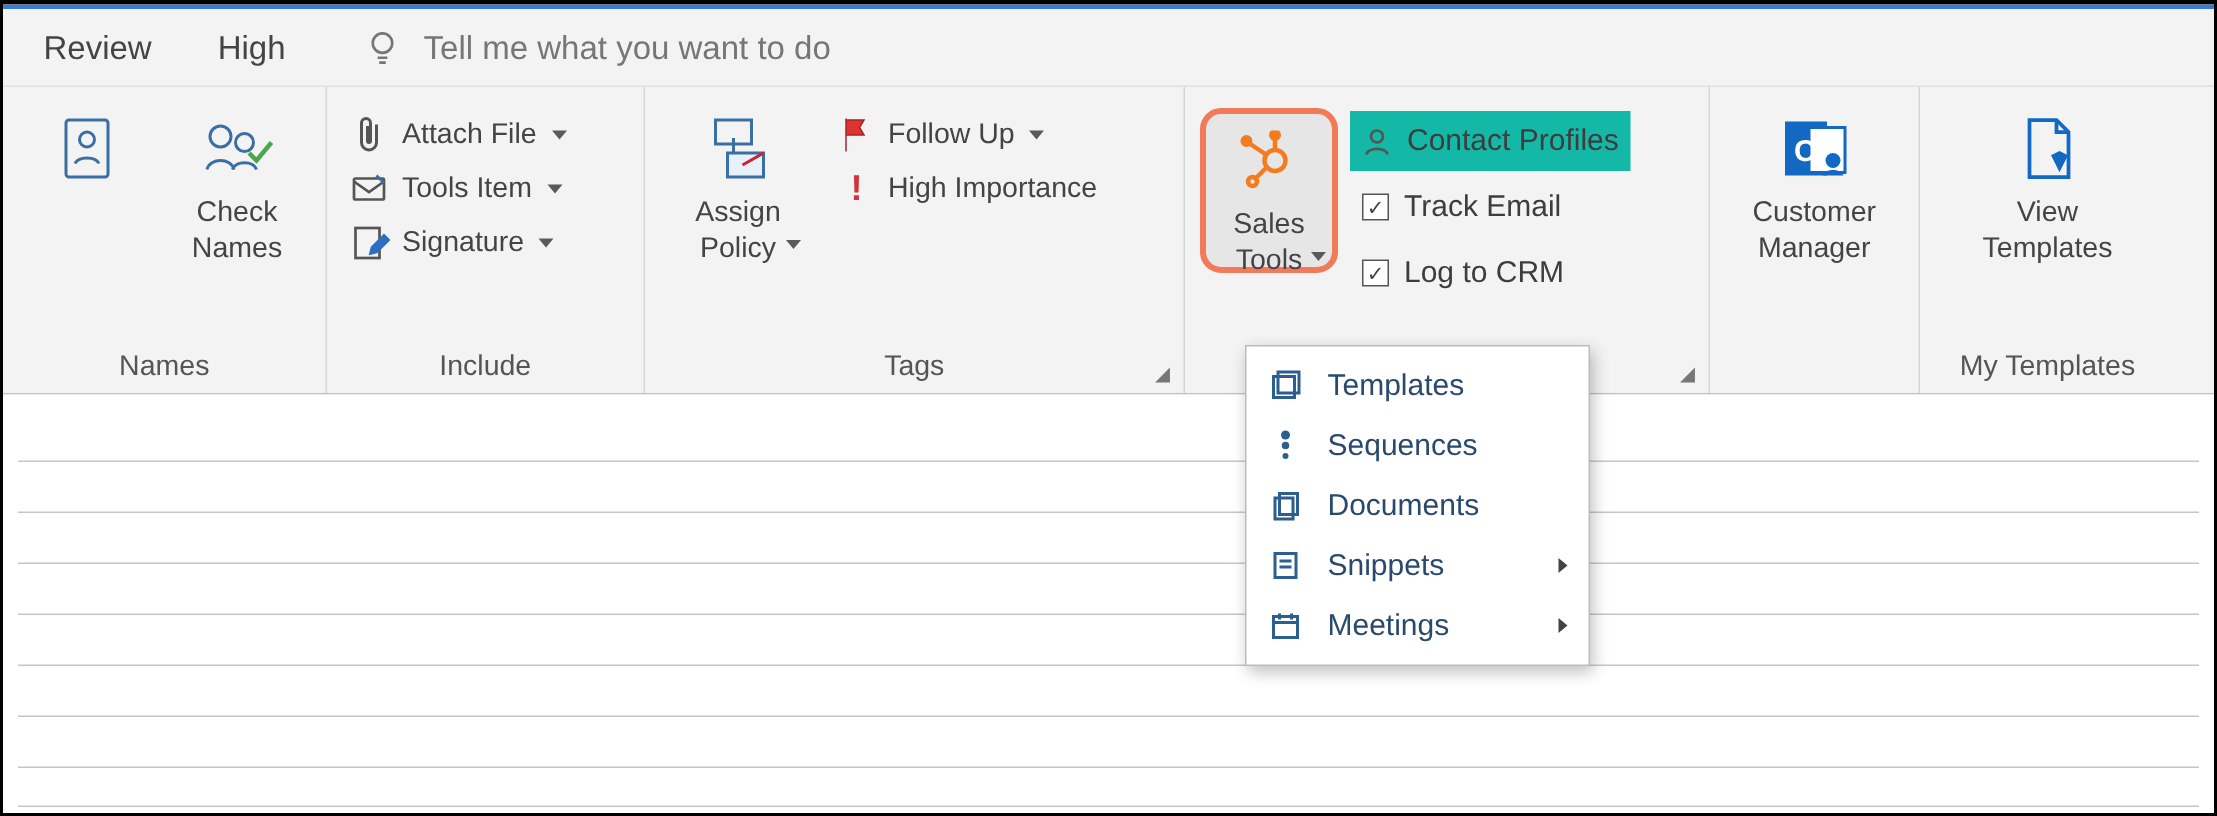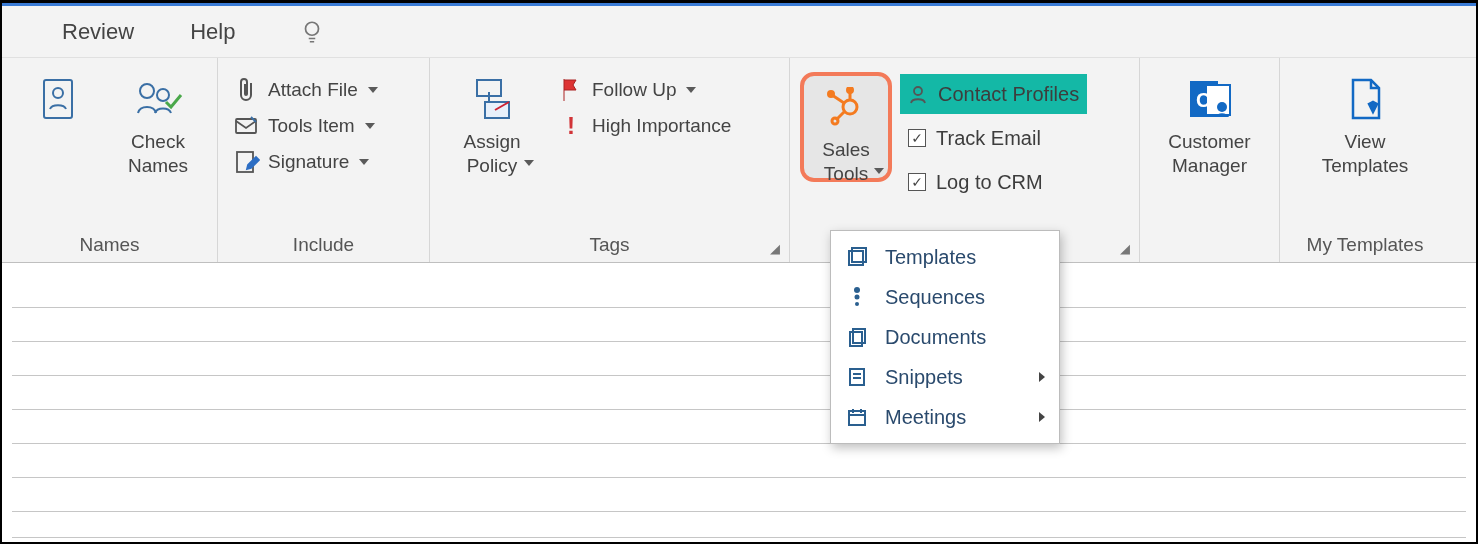--- a/index.html
+++ b/index.html
@@ -17,22 +17,22 @@
   }
   .topbar {
     height: 3px;
     background: #3a7bd5;
   }
   .tabbar {
     height: 52px;
     background: #f3f3f3;
     display: flex;
     align-items: center;
-    padding-left: 52px;
-    gap: 40px;
+    padding-left: 19px;
+    gap: 28px;
     color: #444;
     font-size: 22px;
     border-bottom: 1px solid #e0e0e0;
   }
   .tabbar .tab { padding: 6px 8px; cursor: default; }
   .tell-me { display: flex; align-items: center; gap: 14px; color: #767676; margin-left: 16px; }
   .ribbon {
     background: #f3f3f3;
     height: 205px;
     display: flex;
@@ -157,28 +157,29 @@
   }
   svg { display:block; }
 </style>
 </head>
 <body>
 
 <div class="topbar"></div>
 
 <div class="tabbar">
   <span class="tab">Review</span>
-  <span class="tab">Help</span>
+  <span class="tab">High</span>
   <span class="tell-me">
     <span>
       <svg width="26" height="26" viewBox="0 0 24 24" fill="none" stroke="#767676" stroke-width="1.6">
         <circle cx="12" cy="9" r="6"></circle>
         <path d="M9 18h6M10 21h4"></path>
       </svg>
     </span>
+    <span>Tell me what you want to do</span>
   </span>
 </div>
 
 <div class="ribbon">
 
   <div class="group" style="width:216px;">
     <div class="group-body">
       <div class="big-btn">
         <span class="icon-slot">
           <svg width="40" height="44" viewBox="0 0 40 44" fill="none" stroke="#3a6fa5" stroke-width="2">

